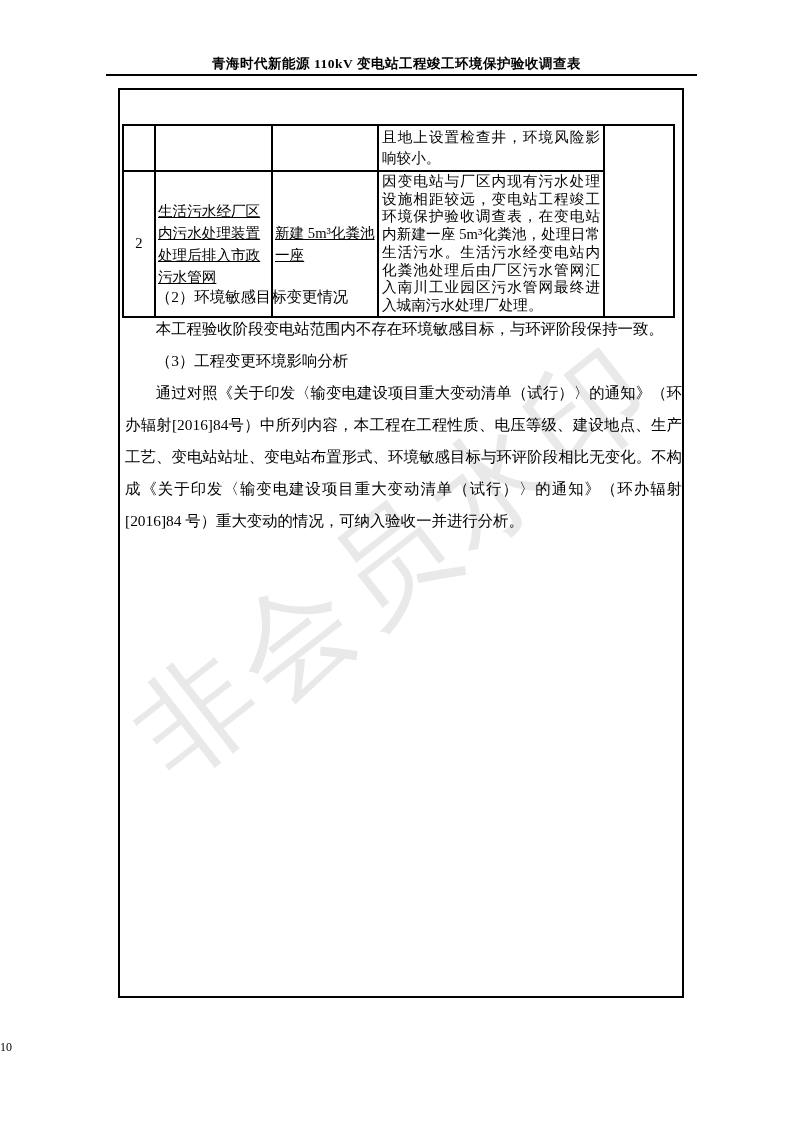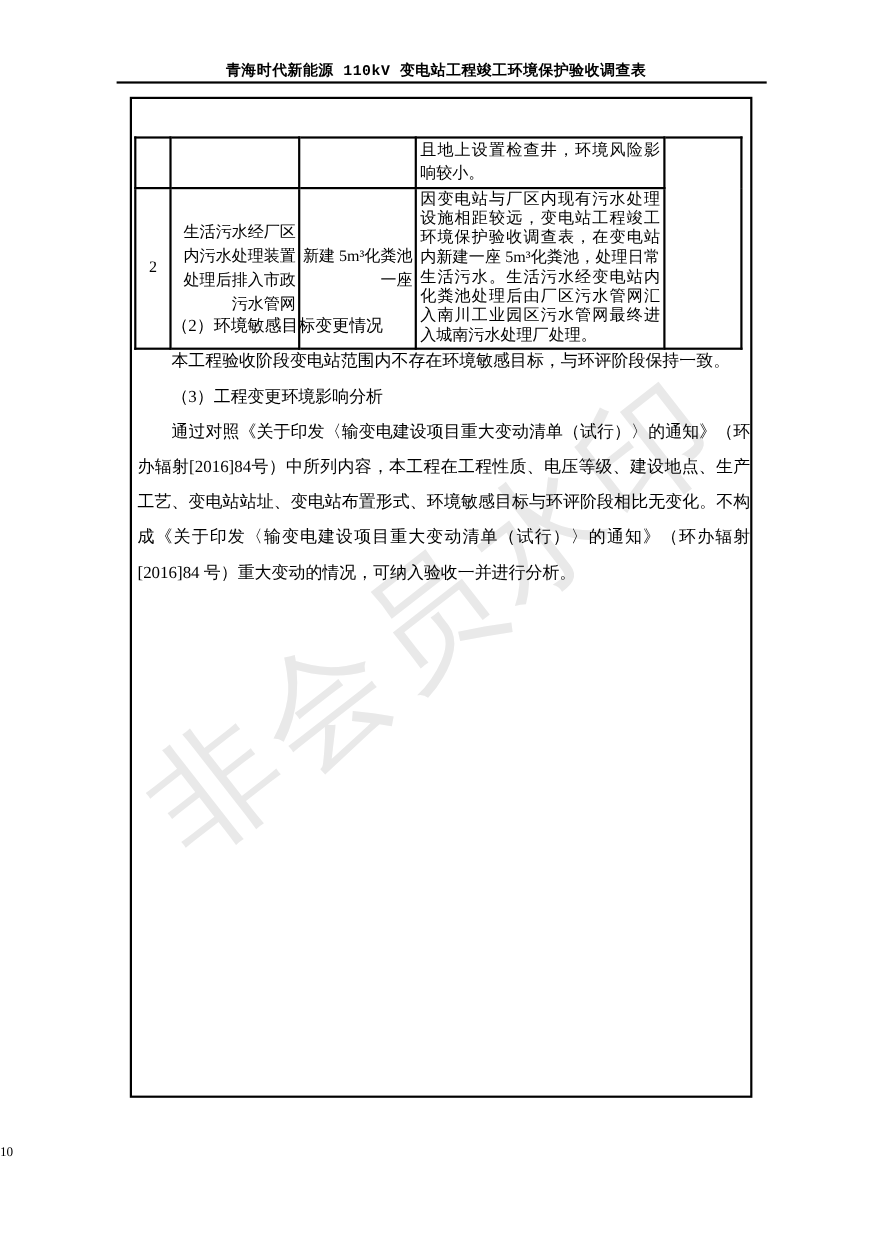--- a/index.html
+++ b/index.html
@@ -34,21 +34,20 @@
   .header-title {
     position: absolute;
     top: 55px;
     left: 0;
     width: 100%;
     text-align: center;
     font-size: 13.5px;
     font-weight: bold;
     letter-spacing: 0.5px;
     z-index: 2;
-    font-family: Liberation Mono, monospace;
   }
   .header-rule {
     position: absolute;
     top: 74px;
     left: 106px;
     width: 591px;
     height: 2px;
     background: #000000;
     z-index: 2;
   }
@@ -79,23 +78,24 @@
     border: 2px solid #000000;
     padding: 1px 2px;
     overflow: hidden;
     background: transparent;
   }
   td.c-no {
     text-align: center;
     vertical-align: middle;
   }
   td.c-item, td.c-build {
-    text-align: right;
+    text-align: left;
     vertical-align: middle;
     line-height: 22px;
+    text-decoration: underline;
   }
   td.c-analysis {
     text-align: justify;
     vertical-align: top;
     padding: 1px 3px;
   }
   tr.r1 td.c-analysis { line-height: 21px; }
   tr.r2 td.c-analysis { line-height: 17.7px; }
   td.c-note { vertical-align: middle; }
   

